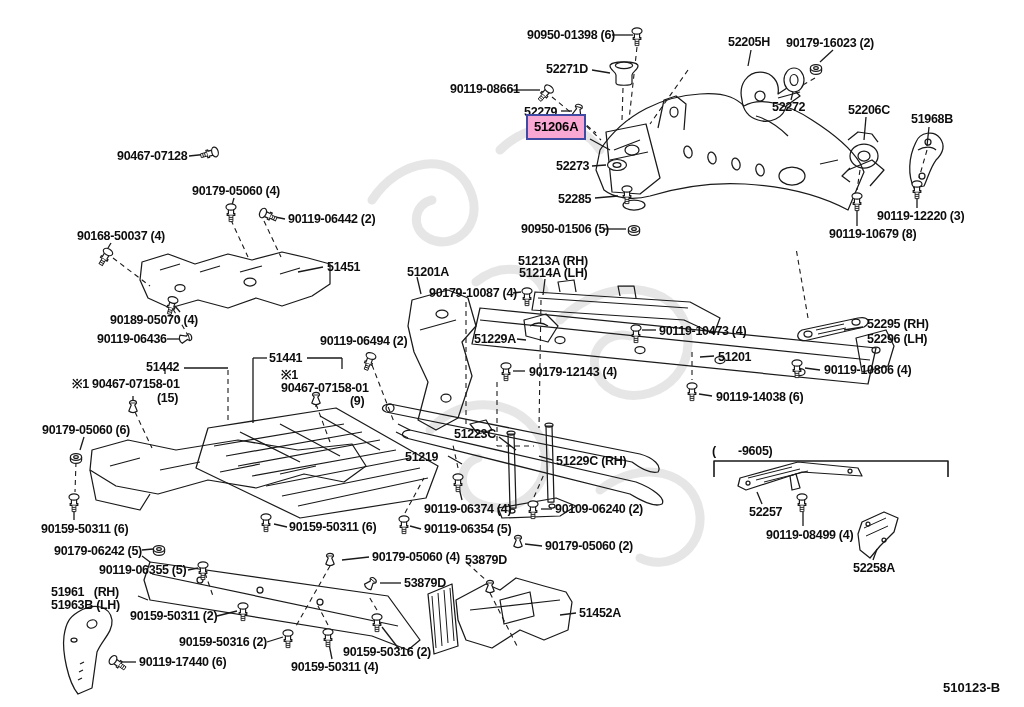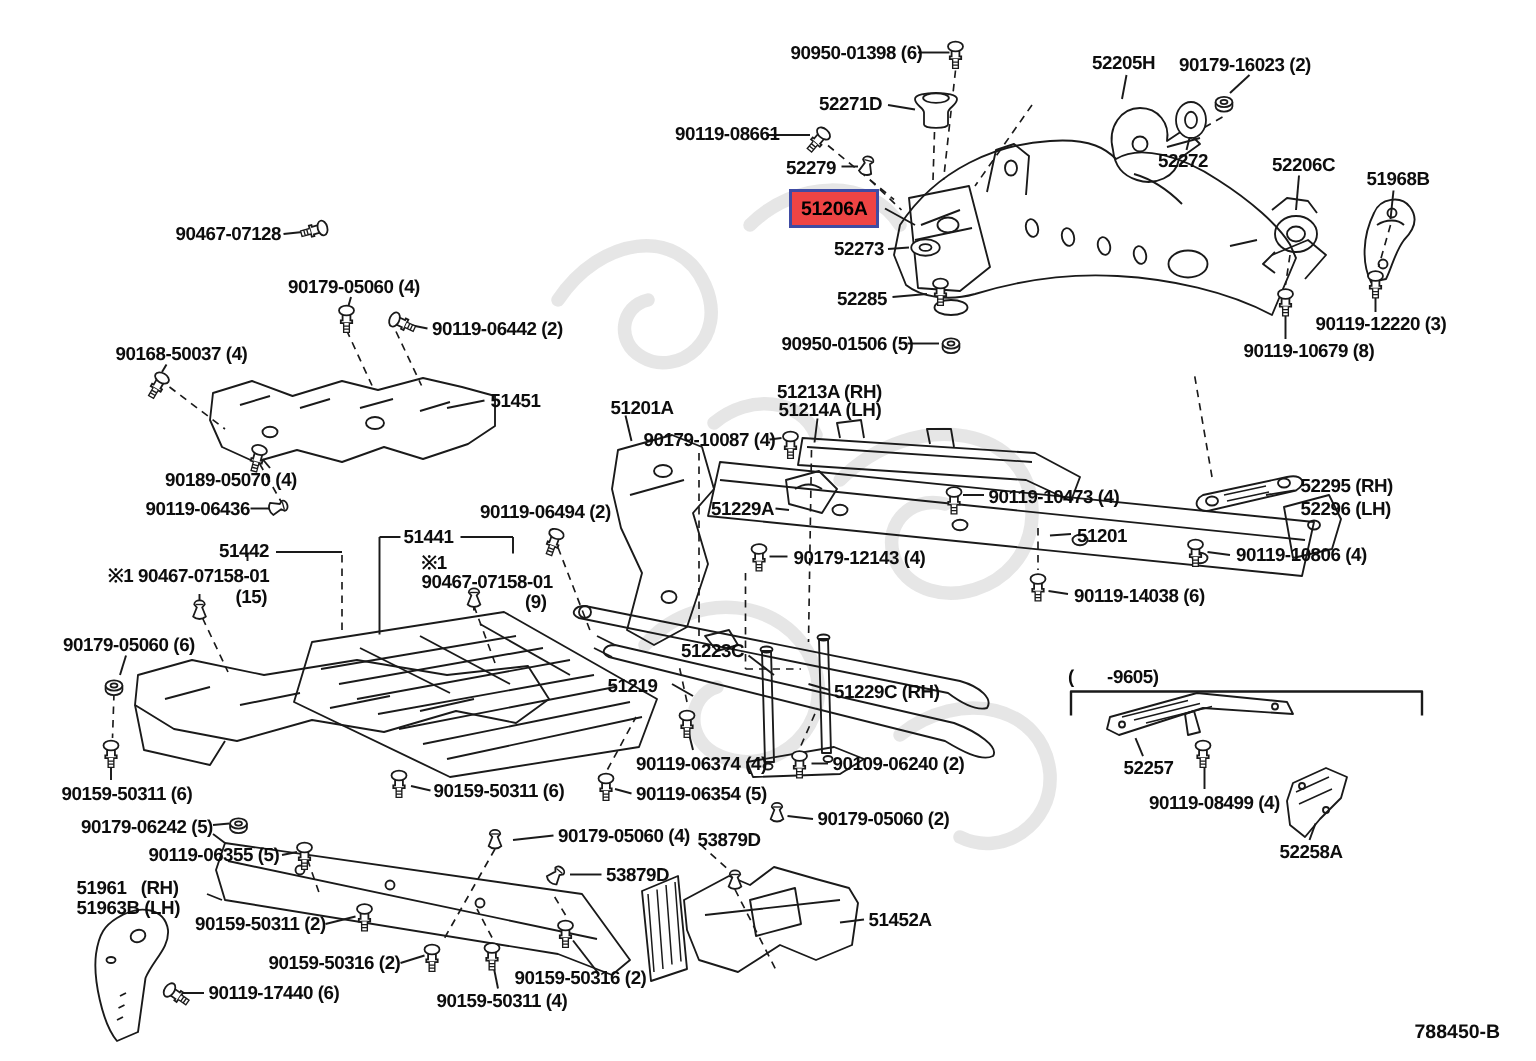--- a/index.html
+++ b/index.html
@@ -406,19 +406,19 @@
       <div class="label" style="left: 179px; top: 636px;">90159-50316 (2)</div>
       <div class="label" style="left: 139px; top: 656px;">90119-17440 (6)</div>
       <div class="label" style="left: 343px; top: 646px;">90159-50316 (2)</div>
       <div class="label" style="left: 291px; top: 661px;">90159-50311 (4)</div>
       <div class="label" style="left: 579px; top: 607px;">51452A</div>
       <div class="label" style="left: 749px; top: 506px;">52257</div>
       <div class="label" style="left: 766px; top: 529px;">90119-08499 (4)</div>
       <div class="label" style="left: 853px; top: 562px;">52258A</div>
     </div>
 
-  <div class="hl" id="hl" style="left: 526px; top: 126px; background: #ef4444; border: 2px solid rgb(63, 75, 163);">51206A</div>
+  <div class="hl" id="hl" style="left: 526px; top: 114px; background: #f9a8d4; border: 2px solid rgb(63, 75, 163);">51206A</div>
 
   <div class="note" id="bracket-note" style="left: 712px; top: 444px;">(       -9605)</div>
 
 
-  <div class="footer-code" style="left:943px;top:681px">788450-B</div>
+  <div class="footer-code" style="left:943px;top:681px">510123-B</div>
 </div>
 
 </body></html>

